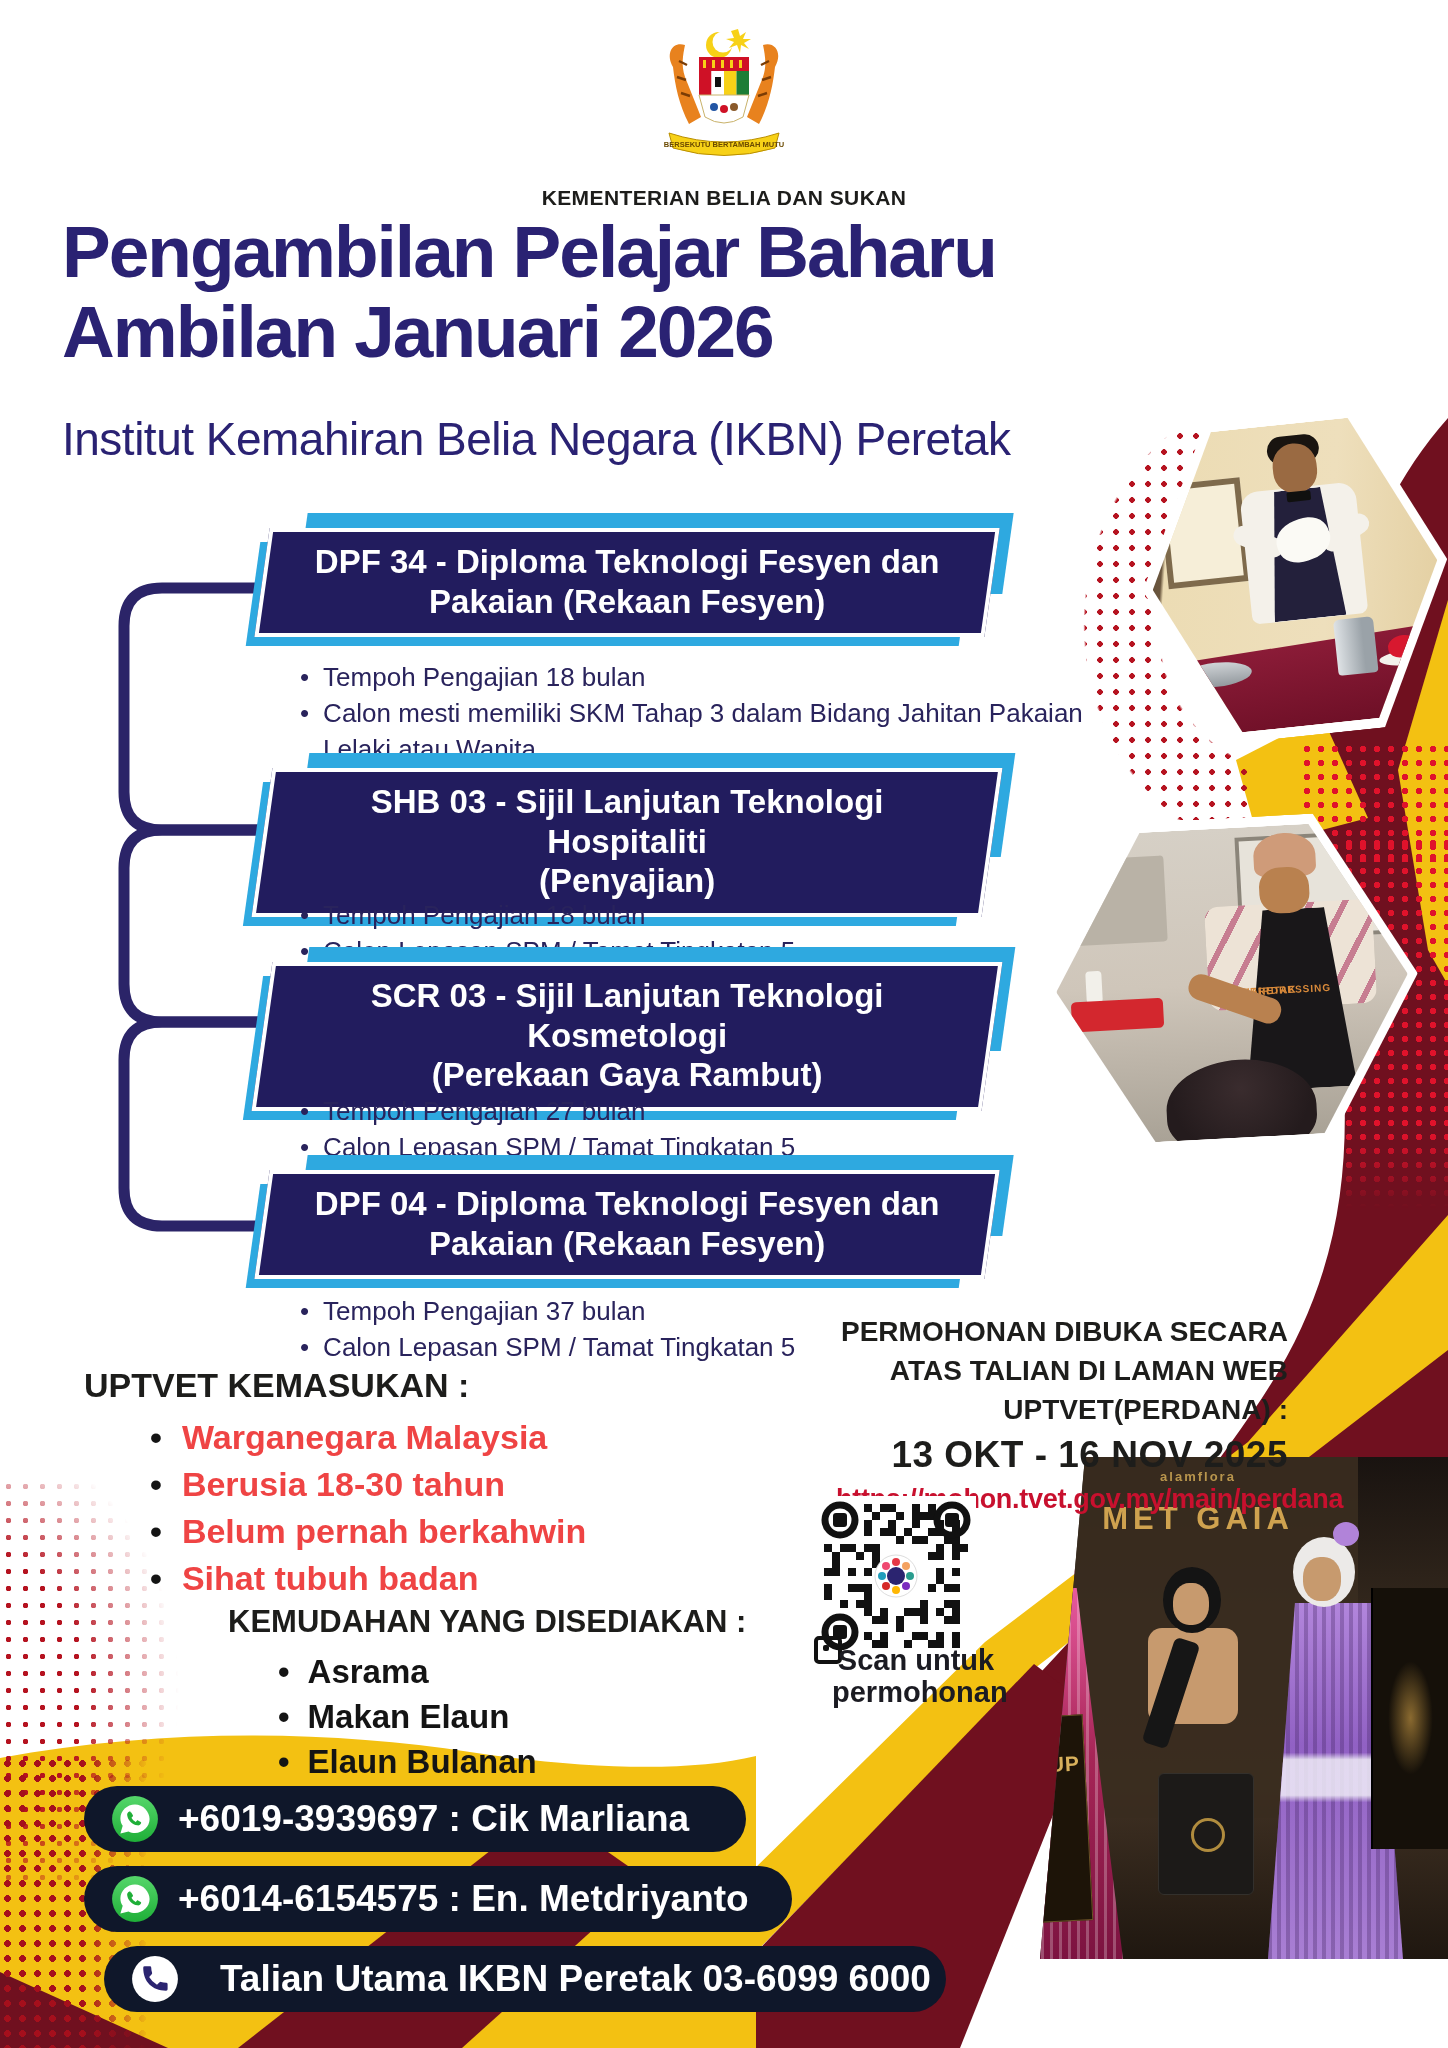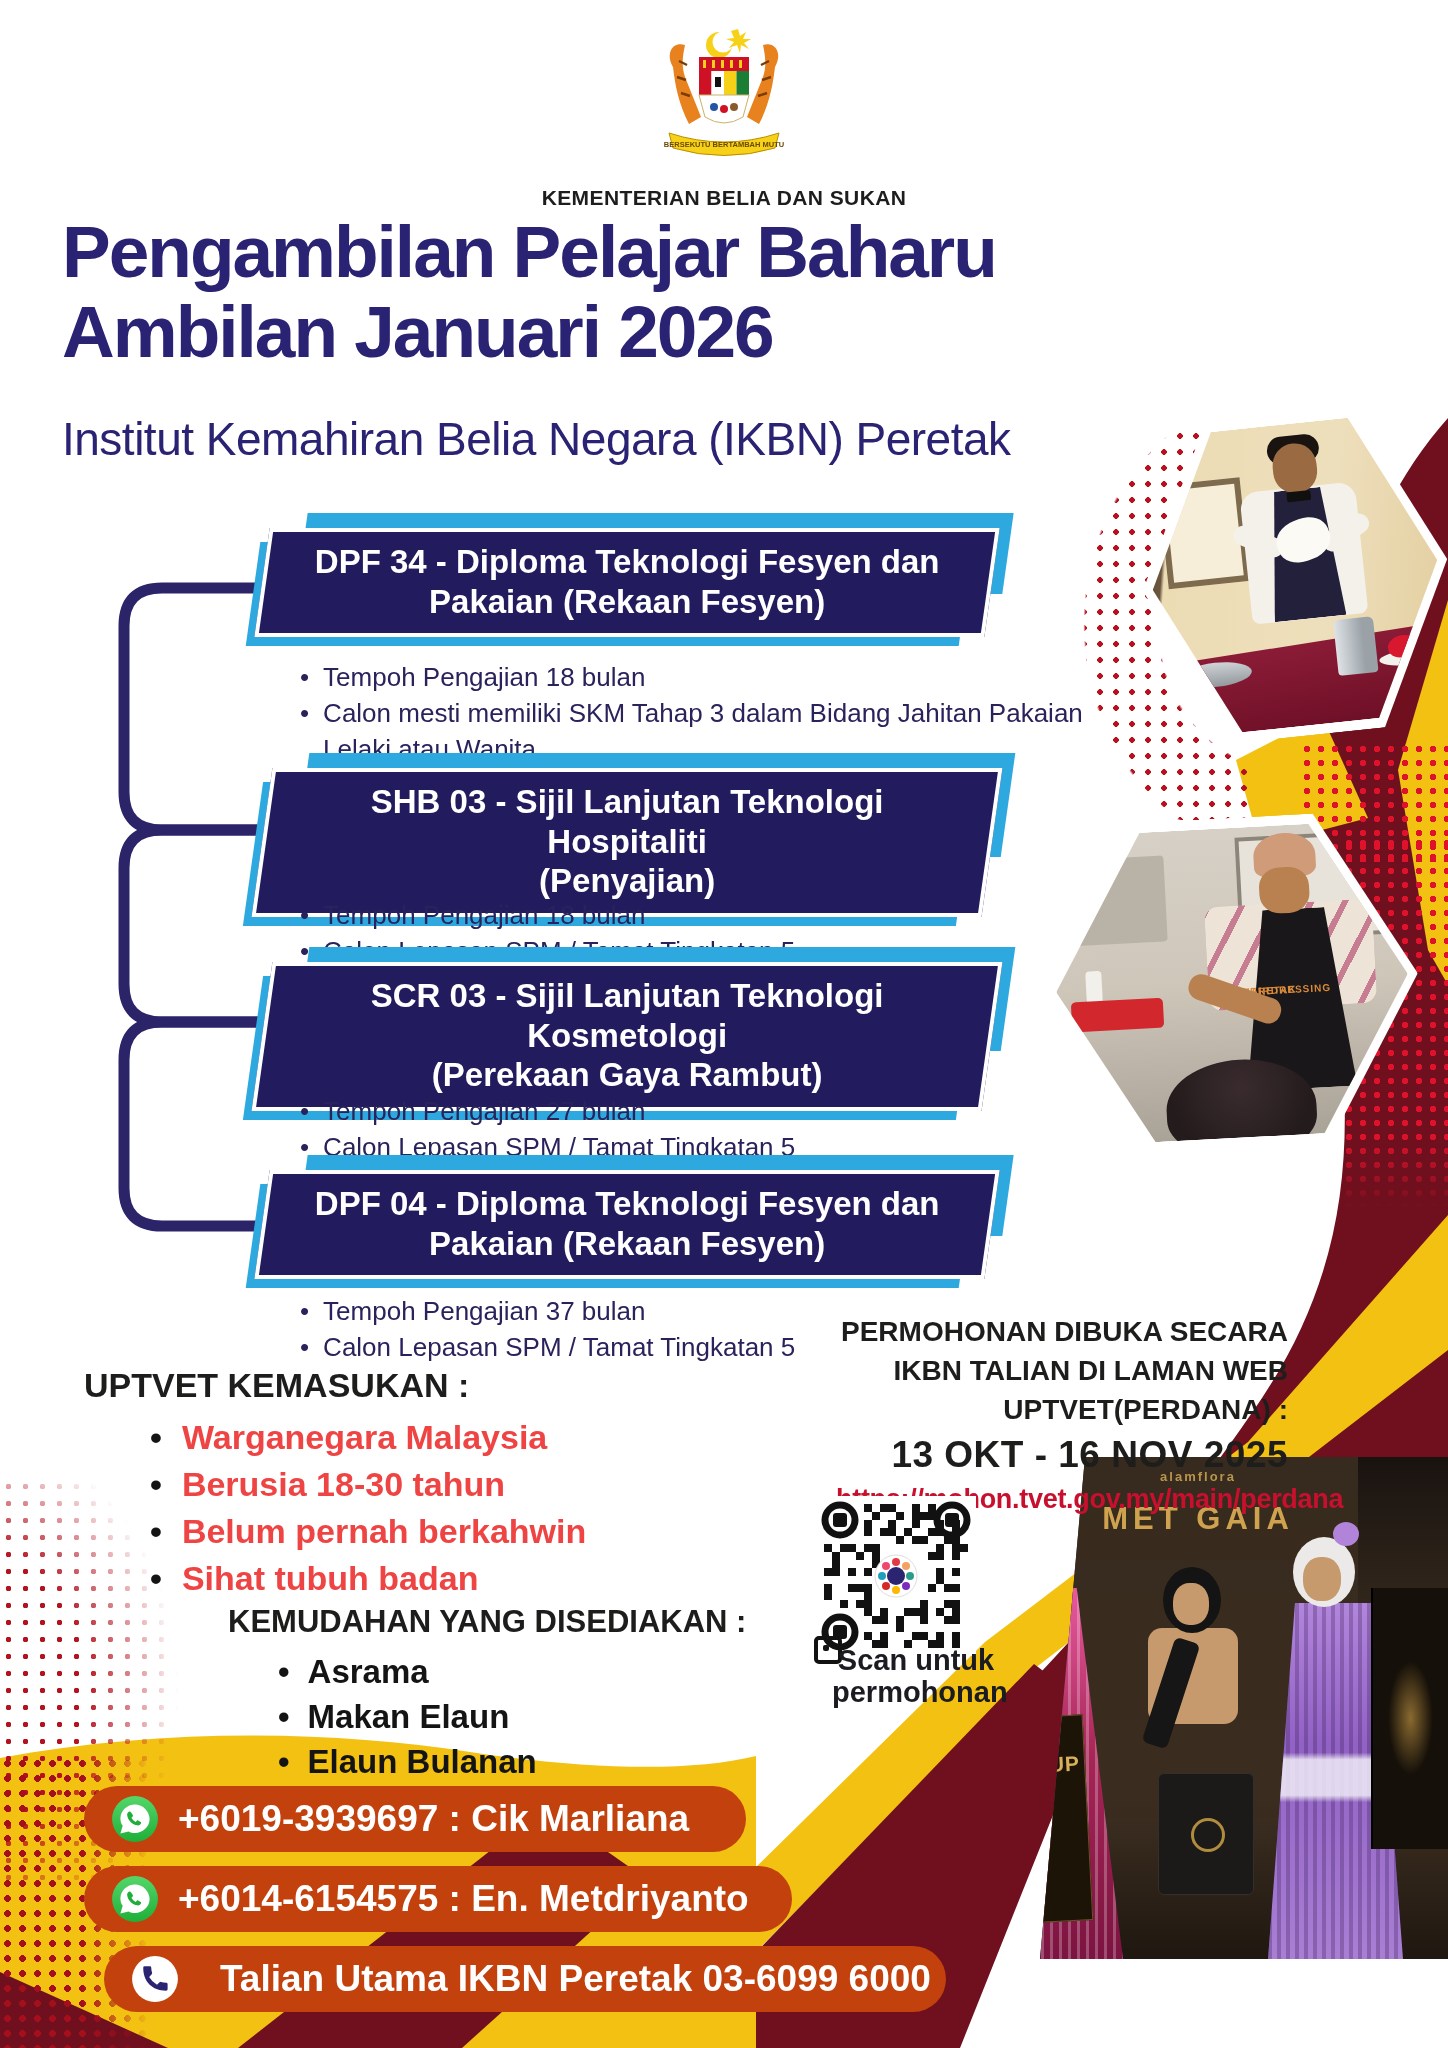--- a/index.html
+++ b/index.html
@@ -54,21 +54,21 @@
   .app{position:absolute;left:836px;top:1312px;width:452px;z-index:4;text-align:right;}
   .app .l{font-size:28px;font-weight:800;color:#1D1D1B;line-height:1.4;}
   .app .dates{font-size:37px;font-weight:800;color:#1D1D1B;margin-top:4px;letter-spacing:.5px;}
   .app .url{font-size:27px;font-weight:700;color:#C8102E;margin-top:8px;letter-spacing:-.3px;}
   .qr{position:absolute;left:816px;top:1496px;width:160px;height:160px;z-index:4;}
   .qr-corner{position:absolute;left:814px;top:1636px;width:20px;height:20px;z-index:4;border:4px solid #111;border-radius:5px;}
   .qr-corner::after{content:"";position:absolute;left:5px;top:5px;width:6px;height:6px;background:#111;border-radius:2px;}
   .qr-caption{position:absolute;left:832px;top:1644px;width:168px;z-index:4;text-align:center;
     font-size:29px;font-weight:800;color:#1B1B22;line-height:1.12;}
   
-  .btn{position:absolute;z-index:6;height:66px;background:#c2410c;border-radius:40px;display:flex;align-items:center;
+  .btn{position:absolute;z-index:6;height:66px;background:#0f172a;border-radius:40px;display:flex;align-items:center;
     gap:18px;padding:0 26px;color:#fff;font-size:37px;font-weight:600;white-space:nowrap;box-sizing:border-box;}
   .btn1{left:84px;top:1786px;width:662px;}
   .btn2{left:84px;top:1866px;width:708px;}
   .btn3{left:104px;top:1946px;width:842px;gap:40px;}
   .btn svg{flex:0 0 auto;}
   
   .hex{position:absolute;z-index:3;}
   .hex-shape{position:absolute;inset:0;background:#fff;
     clip-path:polygon(26% 0,74% 0,100% 50%,74% 100%,26% 100%,0 50%);}
   .hex-in{position:absolute;inset:10px;overflow:hidden;
@@ -307,21 +307,21 @@
     <div class="brow">
         <span>Makan Elaun</span>
       </div>
     <div class="brow">
         <span>Elaun Bulanan</span>
       </div>
   </div>
 
   <div class="app">
     <div class="l">PERMOHONAN DIBUKA SECARA</div>
-    <div class="l">IKBN TALIAN DI LAMAN WEB</div>
+    <div class="l">ATAS TALIAN DI LAMAN WEB</div>
     <div class="l">UPTVET(PERDANA) :</div>
     <div class="dates">13 OKT - 16 NOV 2025</div>
     <div class="url">https://mohon.tvet.gov.my/main/perdana</div>
   </div>
 
   <svg class="qr" viewBox="0 0 160 160">
     <rect width="160" height="160" fill="#ffffff"></rect>
     <g fill="#111111">
       <rect x="48" y="8" width="8" height="8"></rect>
         <rect x="64" y="8" width="16" height="8"></rect>

